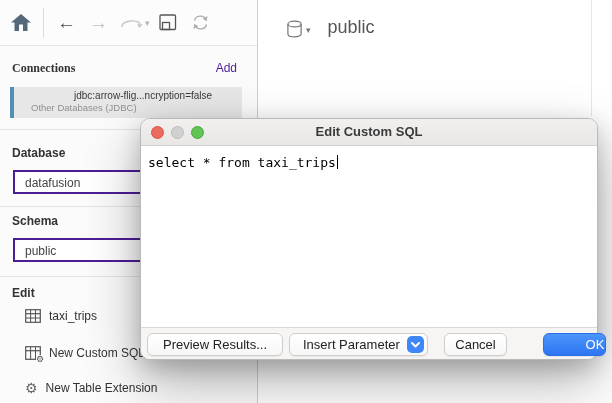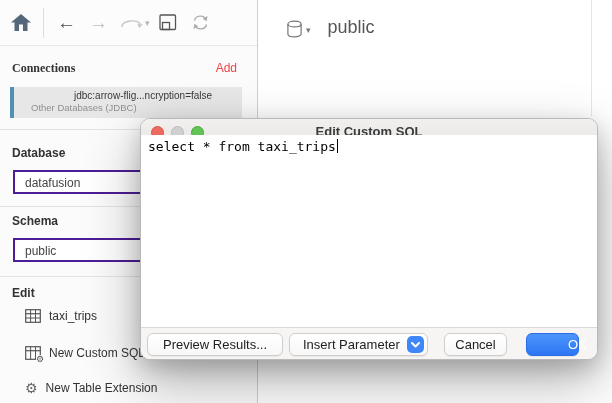--- a/index.html
+++ b/index.html
@@ -18,21 +18,21 @@
   .tb-back { margin-left:13px; color:#4a4a4a; }
   .tb-fwd  { margin-left:13px; color:#bdbdbd; }
   .tb-redo { margin-left:11px; cursor:pointer; }
   .tb-caret { margin-left:2px; color:#b3b3b3; font-size:9px; cursor:pointer; }
   .tb-save { margin-left:9px; cursor:pointer; }
   .tb-refresh { margin-left:14px; cursor:pointer; }
 
   .conn-row { position:absolute; left:0; top:58px; width:257px; height:20px;
     display:flex; justify-content:space-between; align-items:center; padding:0 20px 0 12px; }
   .conn-label { font-weight:bold; font-size:12px; color:#333;font-family:Liberation Serif, serif; }
-  .add-link { font-size:12px; color:#ef4444; cursor:pointer; }
+  .add-link { font-size:12px; color:#4c1d95; cursor:pointer; }
 
   .conn-item { position:absolute; left:10px; top:87px; width:232px; height:31px;
     background:#e7e7e7; border-left:4px solid #4e91b5; padding:3px 0 0 12px; cursor:pointer; }
   .conn-title { font-size:10px; color:#3a3a3a; white-space:nowrap;padding-left:48px; }
   .conn-sub { font-size:9.5px; color:#8f8f8f; padding-left:5px; margin-top:1px; }
 
   .sep { position:absolute; left:0; width:257px; height:1px; background:#e4e4e4; }
   .sep1 { top:129px; } .sep2 { top:206px; } .sep3 { top:276px; }
 
   .side-label { position:absolute; left:12px; font-weight:bold; font-size:12px; color:#333; }
@@ -65,38 +65,38 @@
     box-shadow:0 22px 55px rgba(0,0,0,0.30), 0 8px 22px rgba(0,0,0,0.18); z-index:5; }
   .dlg-titlebar { position:relative; height:27px; border-radius:9px 9px 0 0;
     background:linear-gradient(#f1f0ee,#e8e7e5); border-bottom:1px solid #d1d0ce; }
   .dlg-title { text-align:center; font-weight:bold; font-size:13px; color:#3b3b3b; line-height:26px; }
   .lights { position:absolute; left:10px; top:7px; display:flex; gap:7px; }
   .light { width:13px; height:13px; border-radius:50%; cursor:pointer; }
   .light-close { background:#ed6a5f; border:1px solid #d55549; }
   .light-min { background:#d0d0d0; border:1px solid #bcbcbc; }
   .light-zoom { background:#61c454; border:1px solid #4aa93c; }
 
-  .dlg-body { position:absolute; left:0; top:16px; width:456px; height:183px;
+  .dlg-body { position:absolute; left:0; top:32px; width:456px; height:183px;
     background:#ffffff; padding:4px 7px; font-family:"DejaVu Sans Mono", monospace;
     font-size:13px; color:#000; cursor:text; overflow:hidden; }
   .caret-bar { display:inline-block; width:1px; height:14px; background:#000;
     vertical-align:-2px; margin-left:1px; }
 
   .dlg-footer { position:absolute; left:0; bottom:0; width:456px; height:32px;
     background:#f6f5f4; border-top:1px solid #dad9d7; border-radius:0 0 9px 9px; }
   .btn { position:absolute; top:5px; height:23px; border-radius:6px;
     border:1px solid #cfcecc; background:linear-gradient(#ffffff,#f7f7f7);
     font-family:"Liberation Sans", sans-serif; font-size:13px; color:#222;
     text-align:center; line-height:21px; cursor:pointer;
     box-shadow:0 1px 1px rgba(0,0,0,0.06); }
   .btn-preview { left:6px; width:136px; }
   .btn-insert { left:148px; width:139px; display:flex; align-items:center;
     justify-content:space-between; padding:0 3px 0 13px; }
   .btn-cancel { left:303px; width:63px; }
-  .btn-ok { left:385px; width:53px; background:linear-gradient(#4b95fa,#2e76f2);
+  .btn-ok { left:402px; width:63px; background:linear-gradient(#4b95fa,#2e76f2);
     border:1px solid #2a6fe8; color:#ffffff;padding-left:41px; }
   .chev-box { width:17px; height:17px; border-radius:5px; background:#3f86f7;
     display:flex; align-items:center; justify-content:center; }
 </style>
 </head>
 <body>
 
 <div class="stage">
 
   <div class="sidebar">

